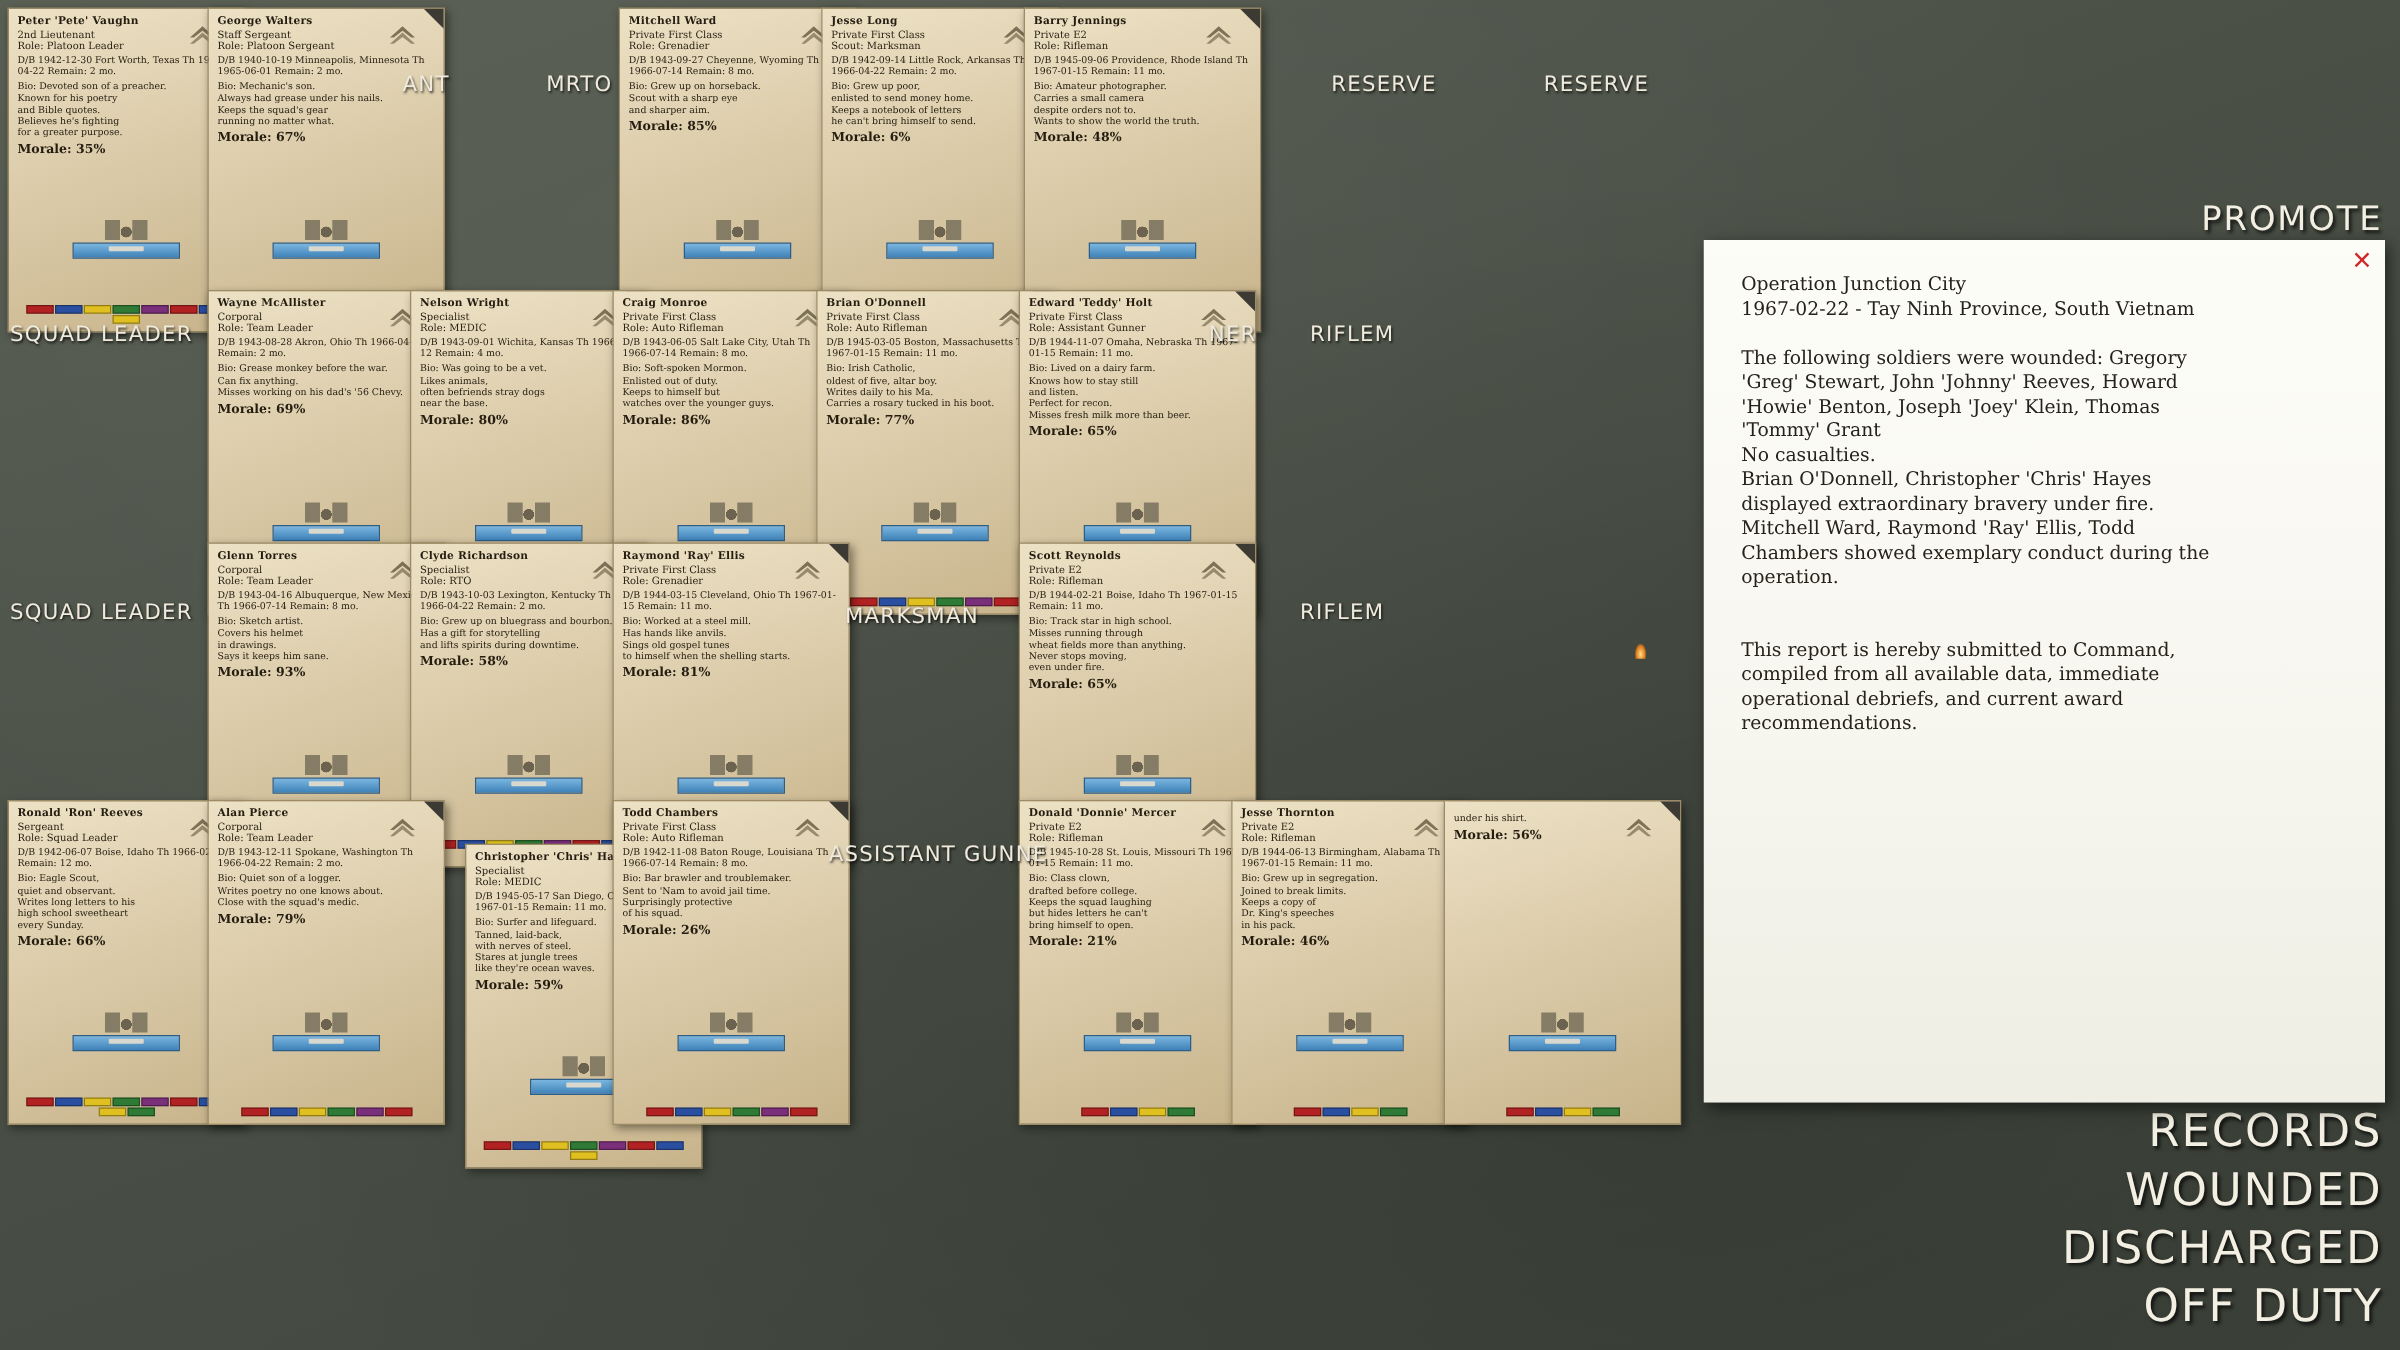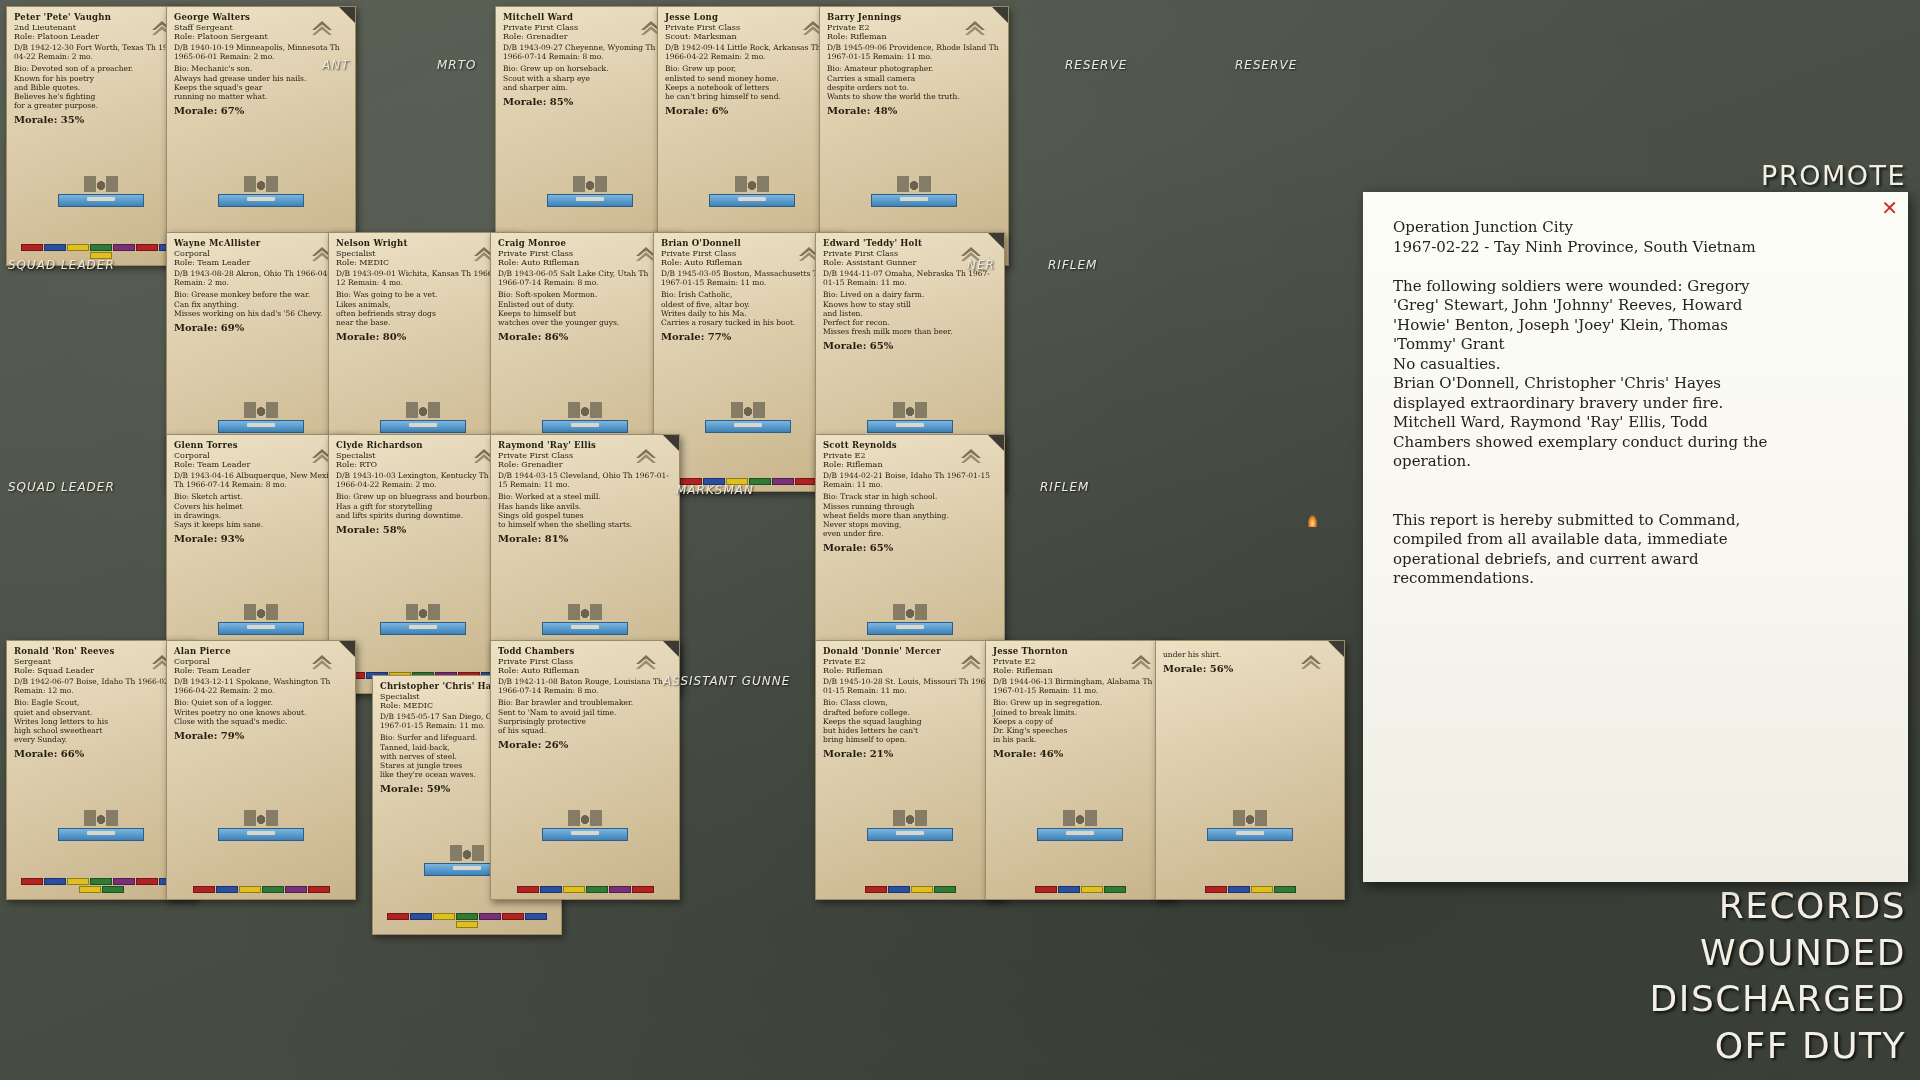--- a/index.html
+++ b/index.html
@@ -75,25 +75,24 @@
   .ribbons {
     position: absolute; left: 8px; right: 8px; bottom: 6px;
     display: flex; flex-wrap: wrap; justify-content: center; gap: 1px;
   }
   .rib { width: 22px; height: 7px; border: 1px solid rgba(0,0,0,.35); }
   
   .slot-label {
     position: absolute;
     color: #efeadc;
     font-family: "DejaVu Sans", sans-serif;
-    font-size: 12px;
+    font-size: 17px;
     letter-spacing: 1px;
     text-shadow: 1px 1px 2px rgba(0,0,0,.7);
     white-space: nowrap;
-    font-style: italic;
   }
   
   #hud {
     position: absolute; right: 14px; top: 8px;
     text-align: right;
     color: #f3efe2;
     font-family: "DejaVu Sans", sans-serif;
     font-size: 23px;
     line-height: 1.32;
     letter-spacing: 1px;

